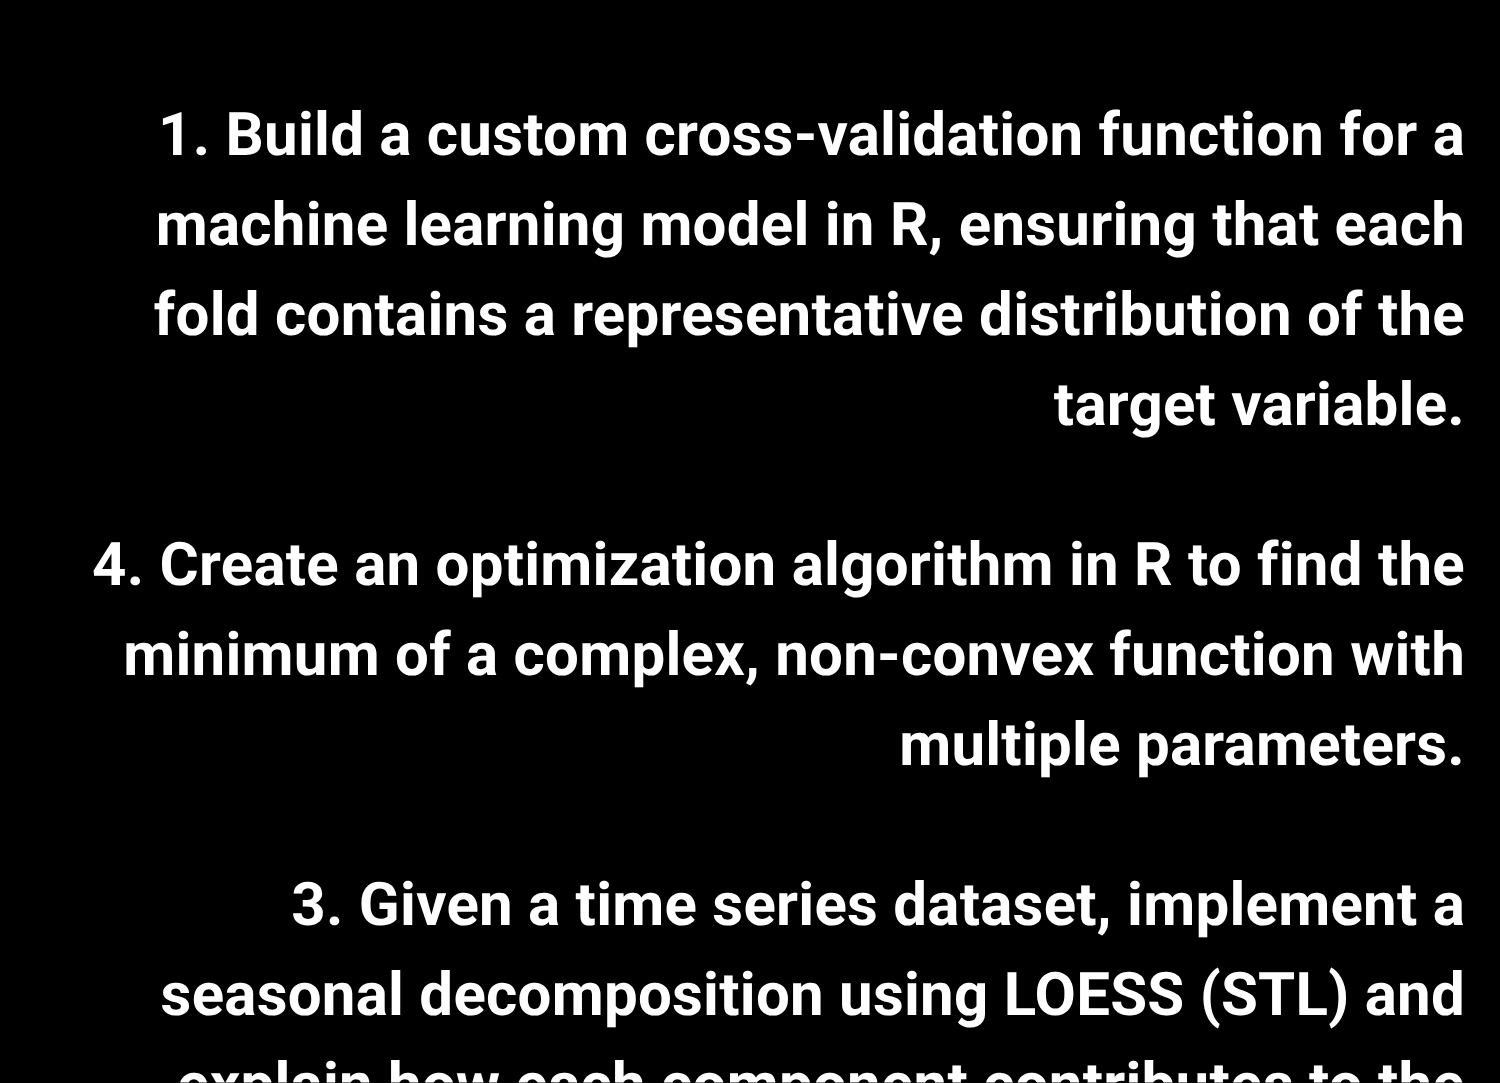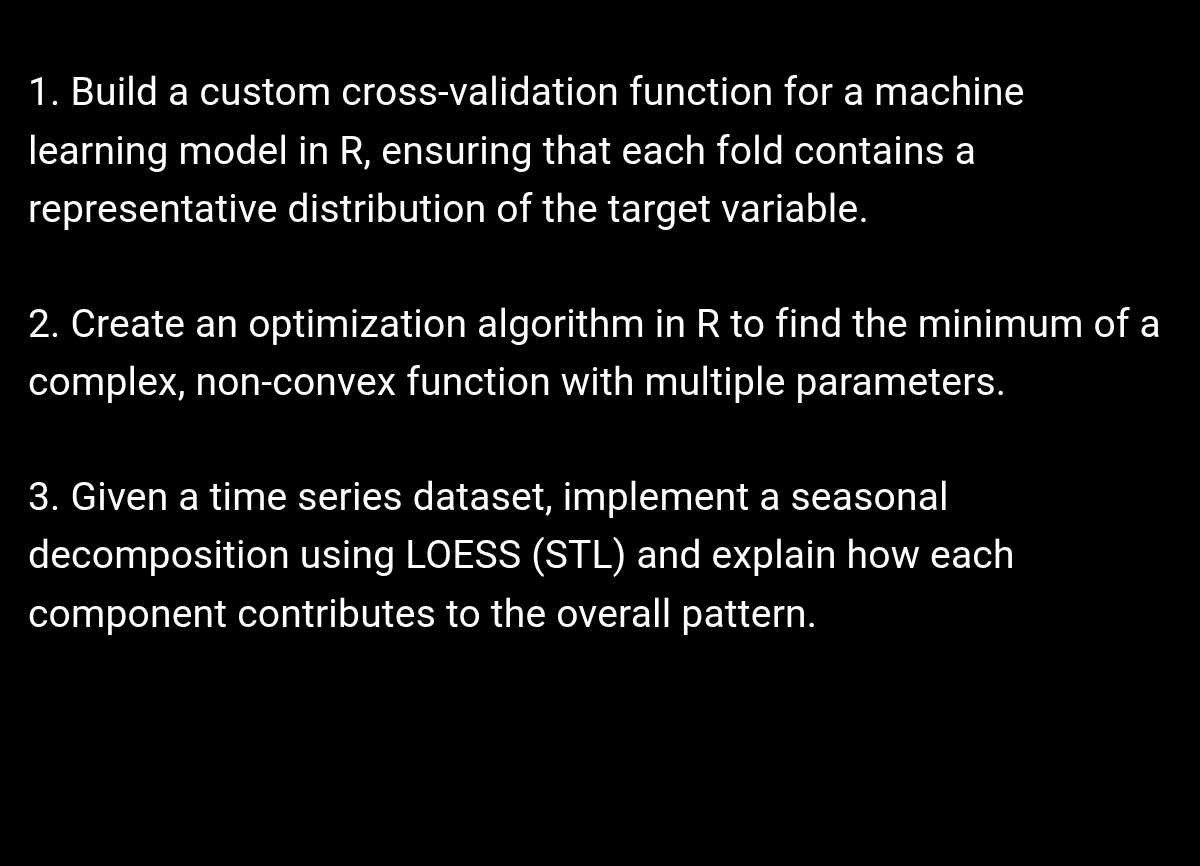--- a/index.html
+++ b/index.html
@@ -12,30 +12,31 @@
     font-family: -apple-system, BlinkMacSystemFont, "Segoe UI", Roboto, "Helvetica Neue", Arial, sans-serif;
     overflow: hidden;
   }
   .content {
     padding: 24px 28px 24px 28px;
     box-sizing: border-box;
     width: 100%;
     height: 100%;
   }
   .item {
-    font-size: 39px;
+    font-size: 48px;
     line-height: 1.5;
     margin-bottom: 56px;
     letter-spacing: 0.2px;
-    font-weight: 400;
+    font-weight: 700;
+    text-align: right;
   }
   .item:last-child {
     margin-bottom: 5px;
   }
 </style>
 </head>
 <body>
 
 <div class="content">
   <p class="item">1. Build a custom cross-validation function for a machine learning model in R, ensuring that each fold contains a representative distribution of the target variable.</p>
-  <p class="item">2. Create an optimization algorithm in R to find the minimum of a complex, non-convex function with multiple parameters.</p>
+  <p class="item">4. Create an optimization algorithm in R to find the minimum of a complex, non-convex function with multiple parameters.</p>
   <p class="item">3. Given a time series dataset, implement a seasonal decomposition using LOESS (STL) and explain how each component contributes to the overall pattern.</p>
 </div>
 
 </body></html>

